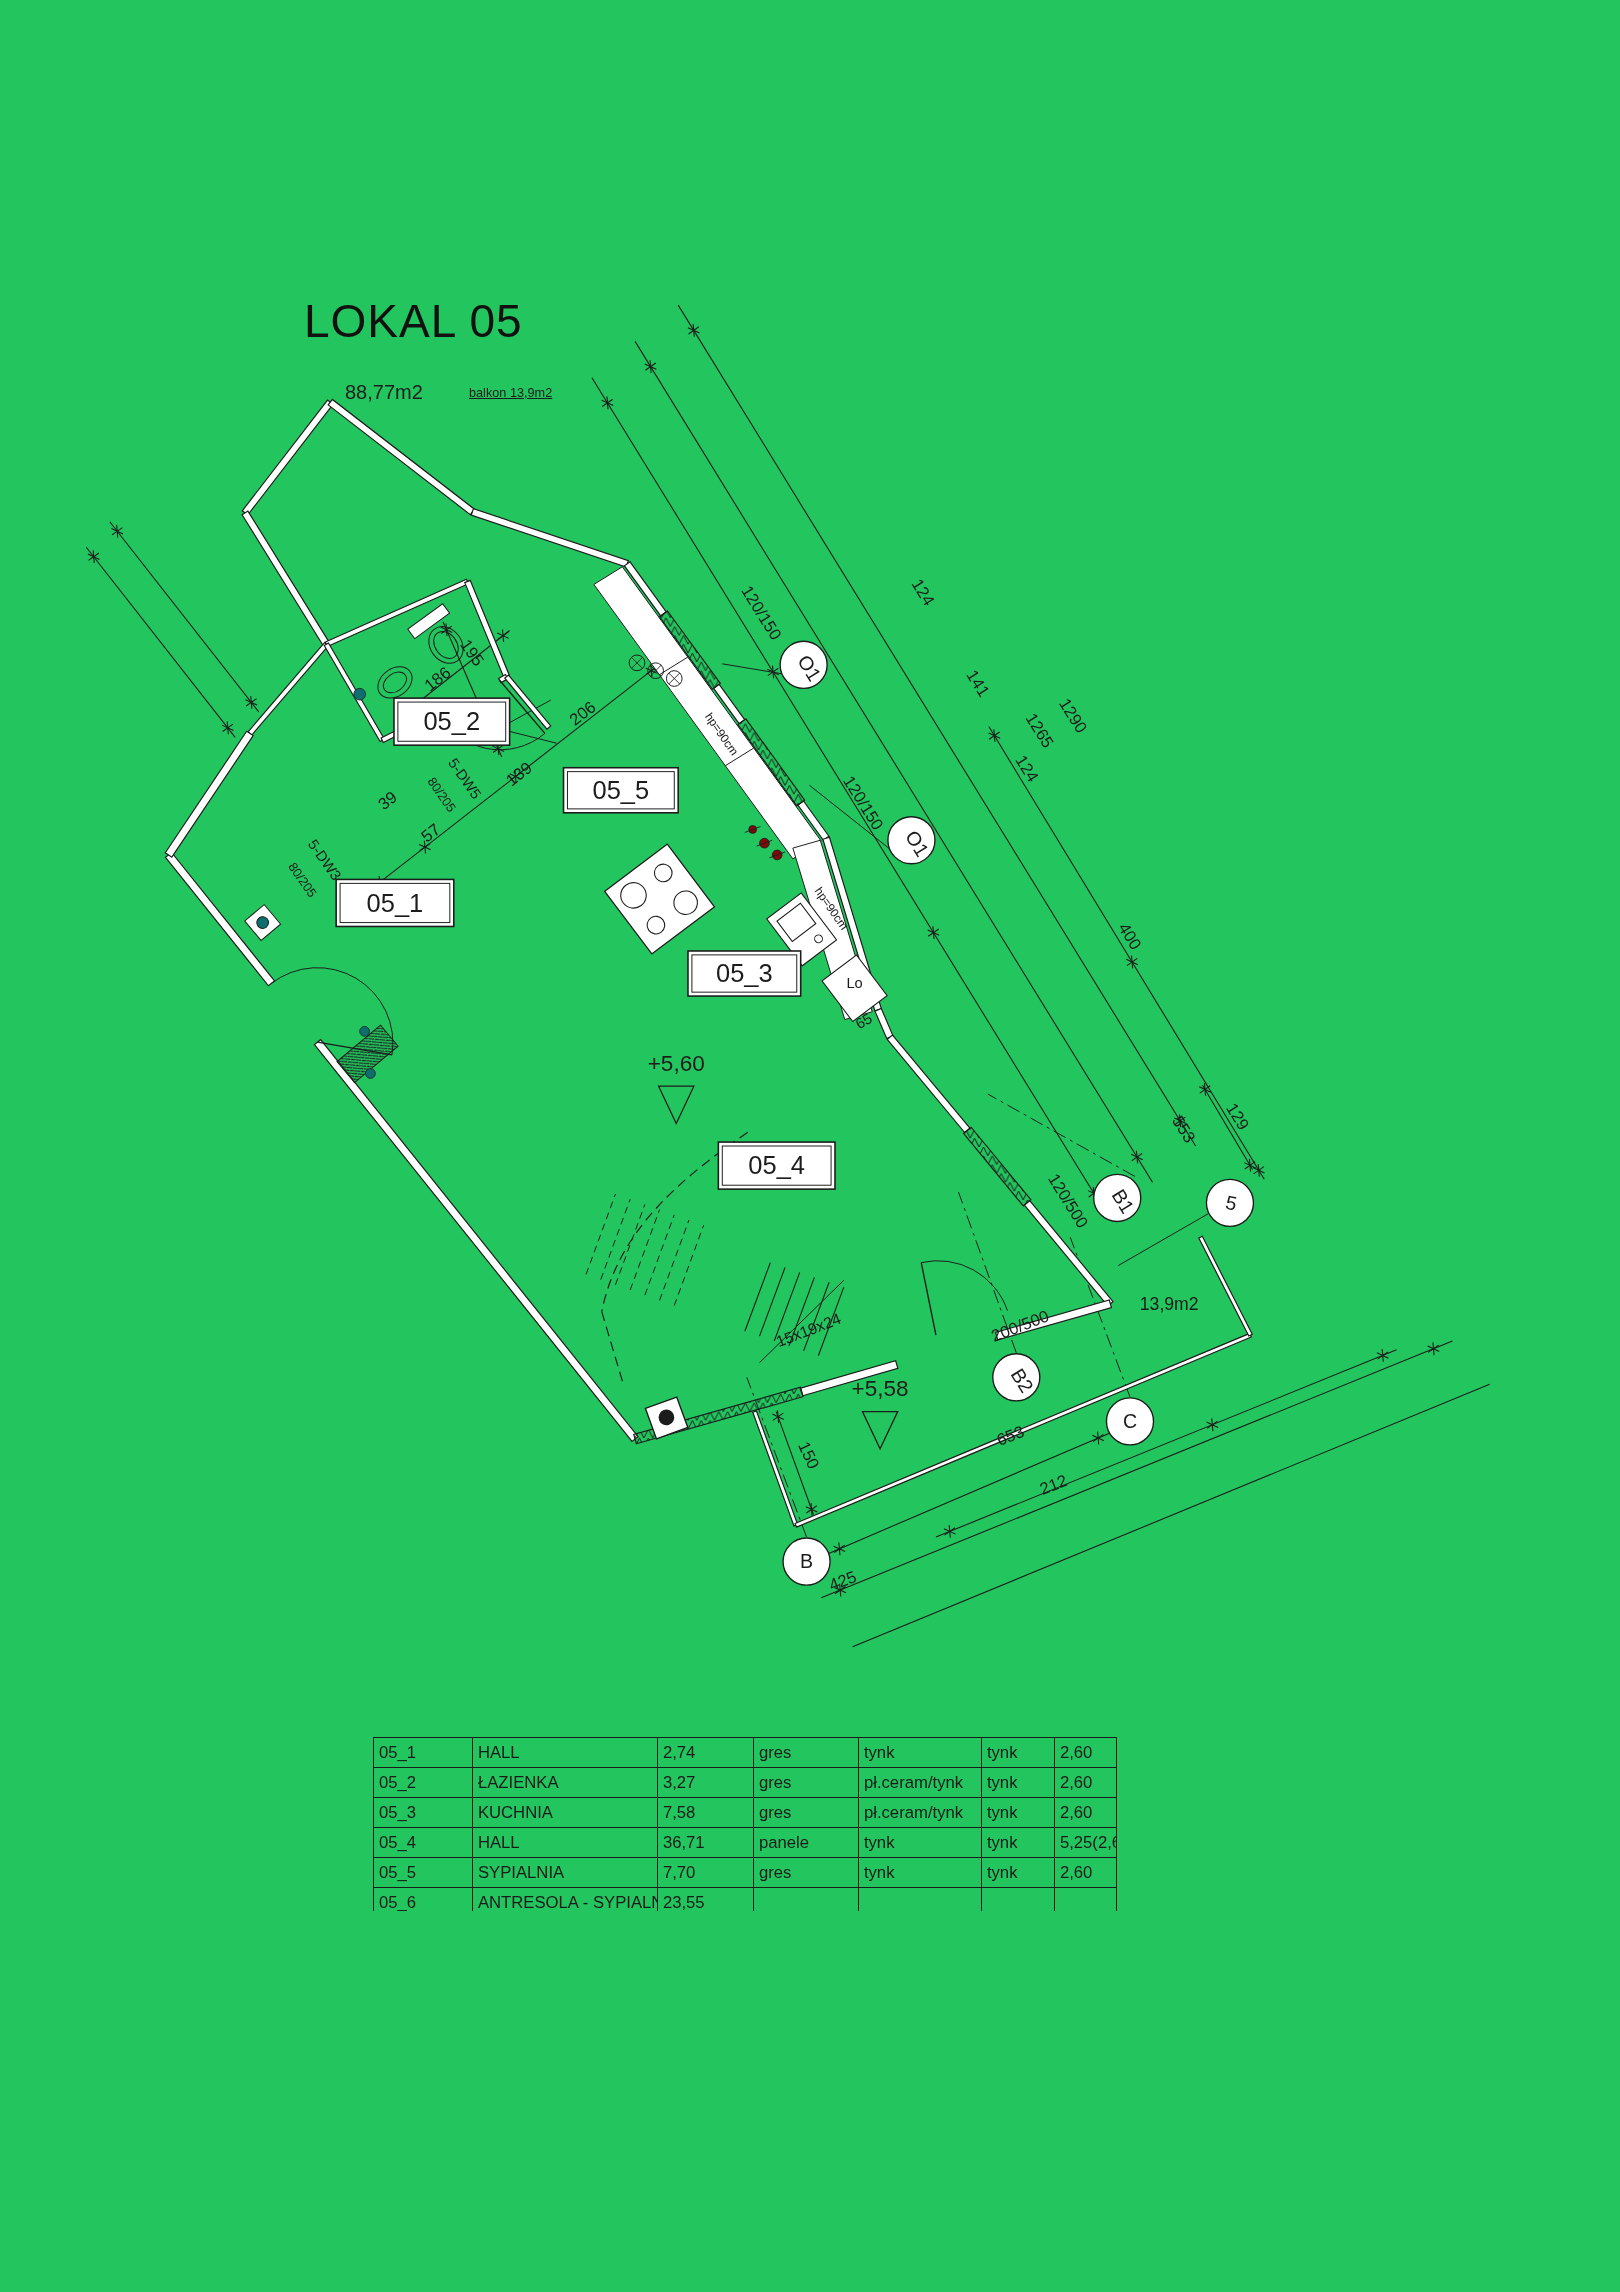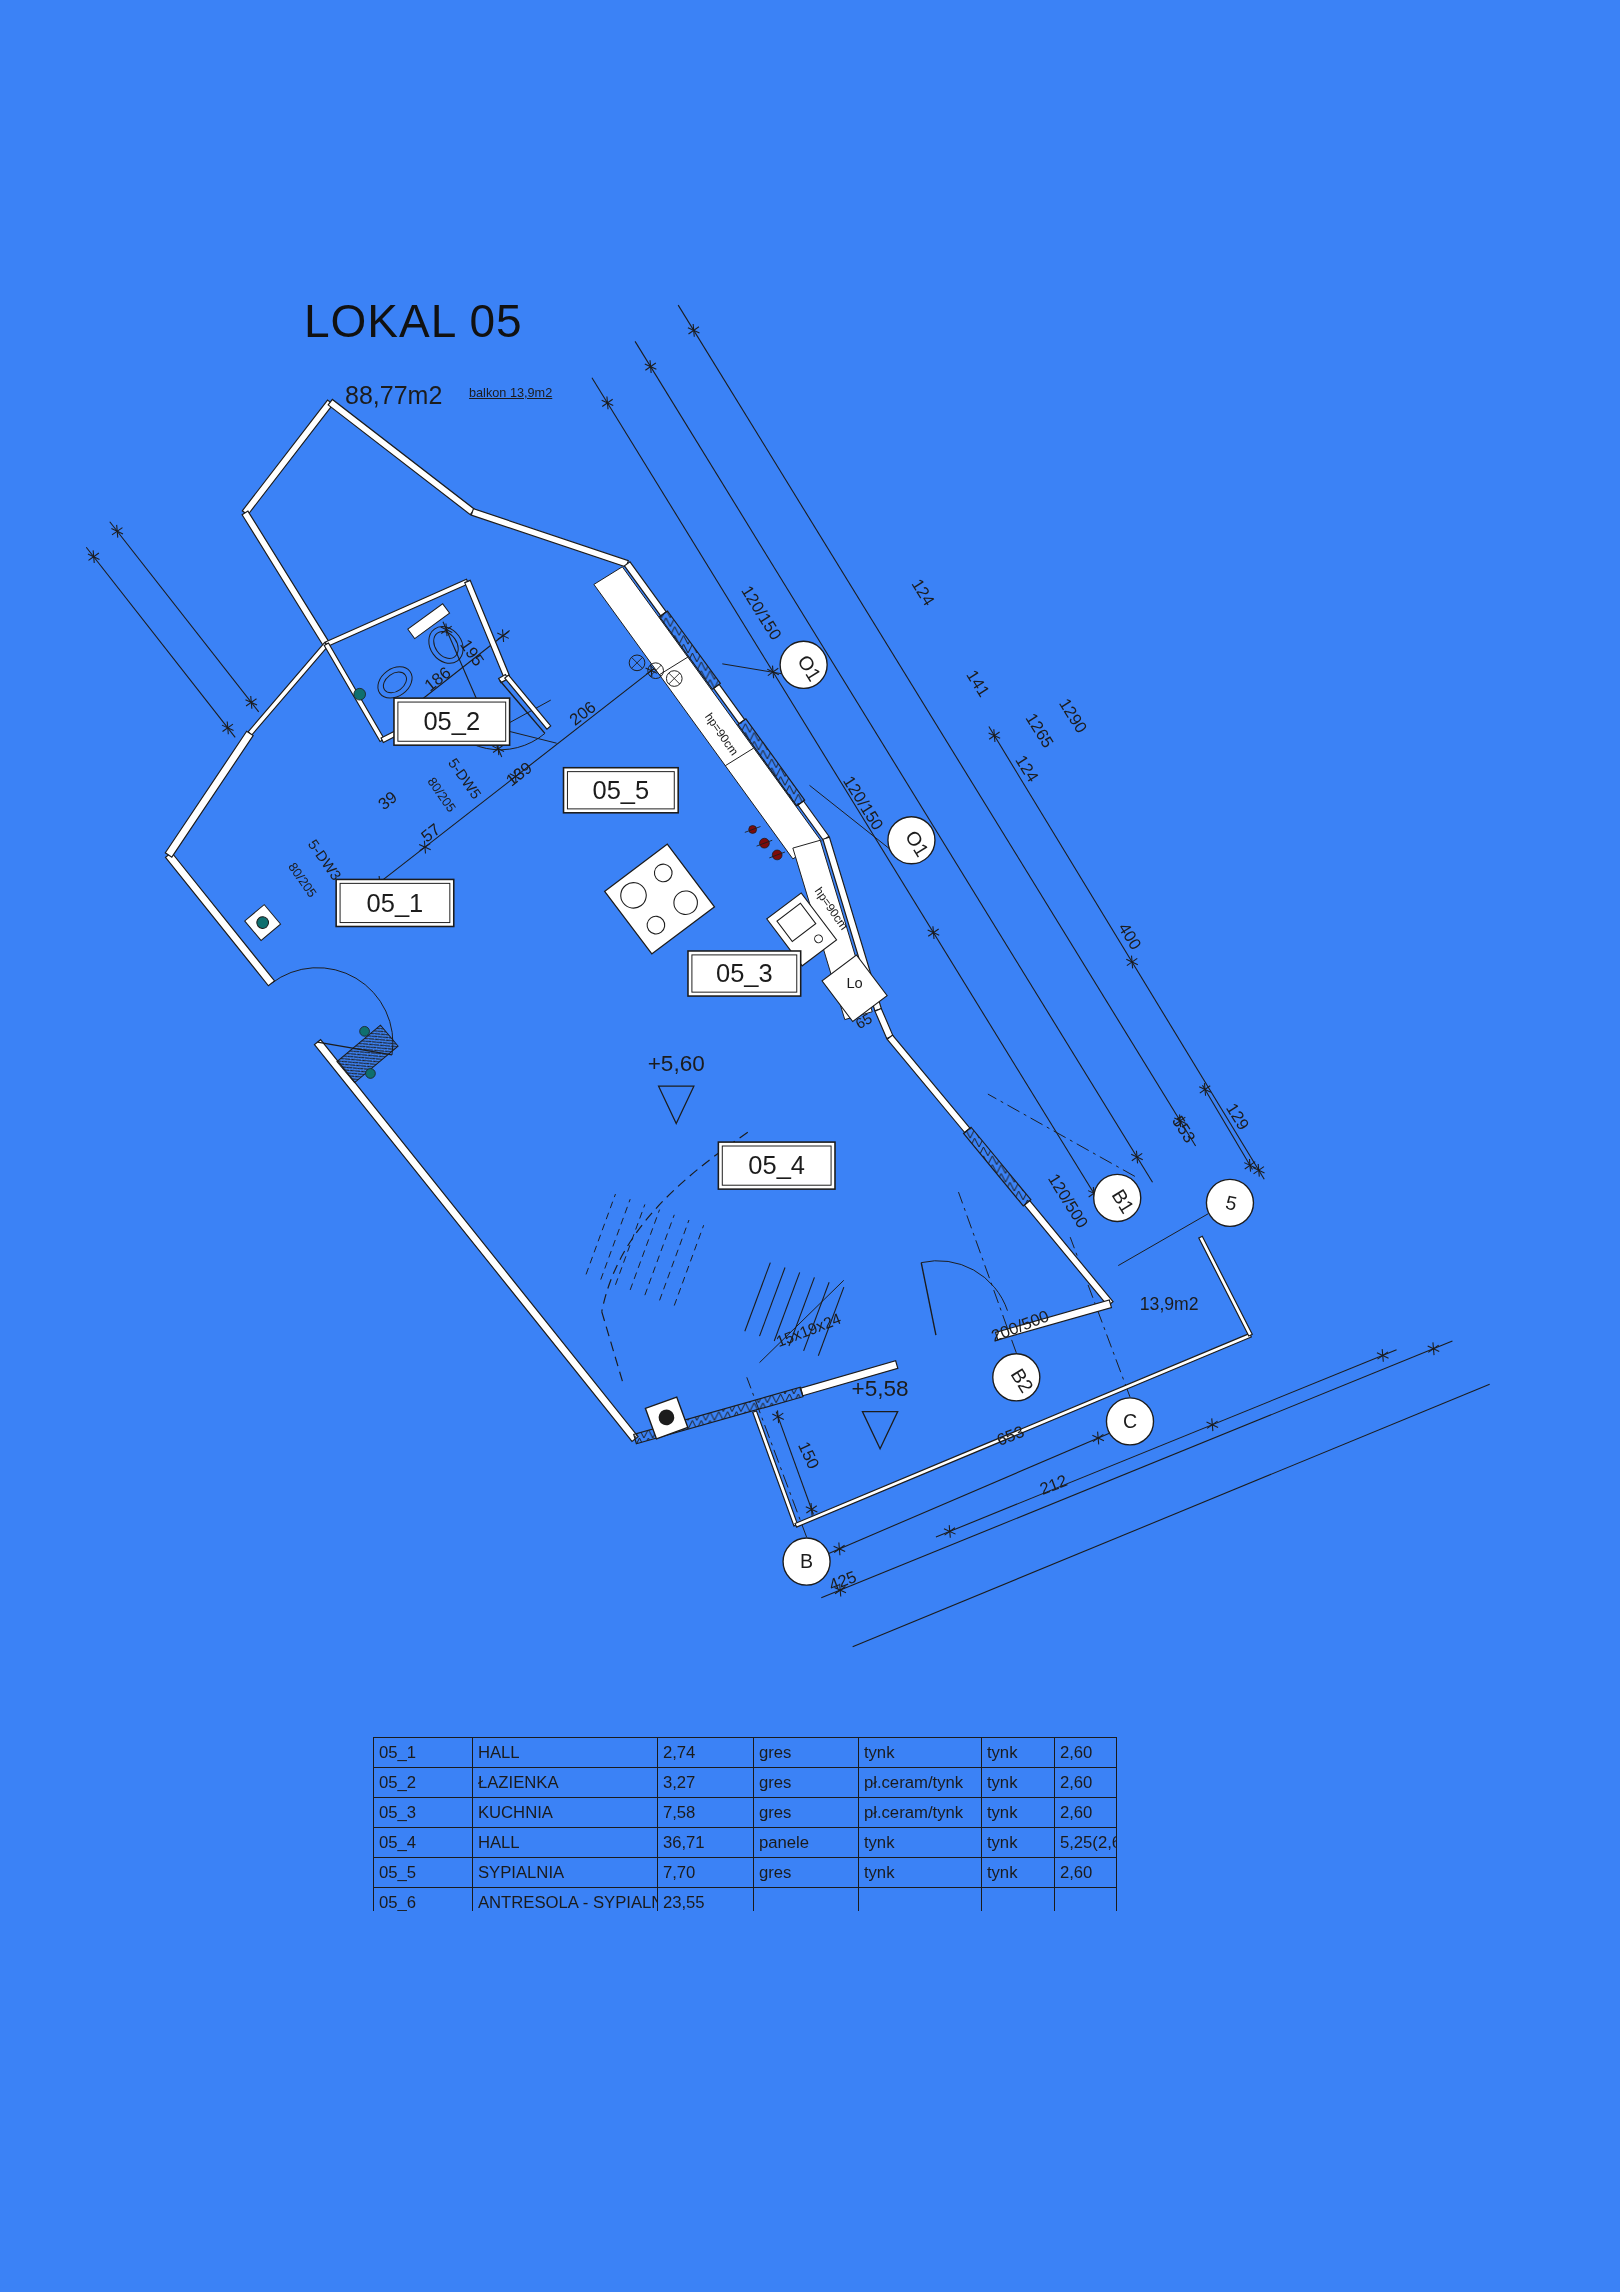--- a/index.html
+++ b/index.html
@@ -1,19 +1,19 @@
 <!DOCTYPE html>
 <html><head>
 <meta charset="utf-8">
 <style>
   html,body{margin:0;padding:0;background:#fff;}
-  .page{position:relative;width:1620px;height:2293px;background:#3b82f6;overflow:hidden;
+  .page{position:relative;width:1620px;height:2293px;background:#22c55e;overflow:hidden;
         font-family:"Liberation Sans",sans-serif;color:#1c1c1c;}
   .title{position:absolute;left:304px;top:294px;font-size:46px;letter-spacing:1px;color:#111;}
-  .subarea{position:absolute;left:345px;top:381px;font-size:25px;}
+  .subarea{position:absolute;left:345px;top:381px;font-size:20px;}
   .subbalk{position:absolute;left:469px;top:386px;font-size:12.7px;text-decoration:underline;}
   svg.plan{position:absolute;left:0;top:0;}
   .tablewrap{position:absolute;left:373px;top:1737px;width:745px;height:174px;overflow:hidden;}
   table.fin{border-collapse:collapse;table-layout:fixed;width:743px;}
   table.fin td{border:1.6px solid #1b1b1b;height:29px;font-size:16.7px;padding:0 0 0 4.9px;
                white-space:nowrap;overflow:hidden;color:#1b1b1b;}
 </style>
 </head>
 <body>
 

